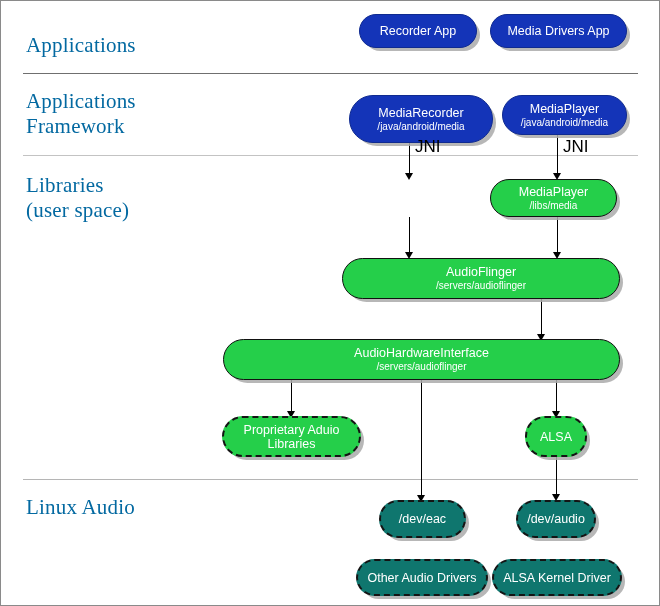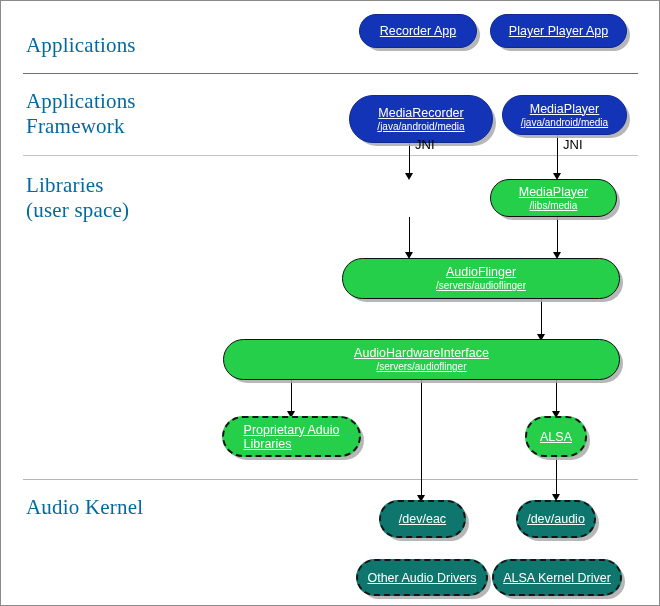--- a/index.html
+++ b/index.html
@@ -12,69 +12,68 @@
   .section-label{
     position:absolute;color:#0369a1;font-size:21px;line-height:25px;
     white-space:pre-line;letter-spacing:.2px;font-family:Liberation Serif, serif;
   }
   
   .divider{position:absolute;height:1px;}
   
   .node{
     position:absolute;box-sizing:border-box;
     display:flex;flex-direction:column;align-items:center;justify-content:center;
-    color:#ffffff;z-index:3;
+    color:#ffffff;text-align:center;z-index:3;
     border-radius:999px;
     box-shadow:4px 4px 0 -1px rgba(170,170,170,.85);
-    text-decoration:underline;
   }
   .node .t1{font-size:12.5px;line-height:14px;white-space:nowrap;}
   .node .t2{font-size:10px;line-height:12px;white-space:nowrap;}
   .node.two-line .t1{line-height:15px;}
   .node.wrap .t1{white-space:normal;}
   .blue{background:#1434b8;border:1px solid #0f2a90;}
   .green{background:#25cf4a;border:1px solid #111111;}
   .green-dash{background:#25cf4a;border:2px dashed #141414;}
   .red-dash{background:#0f766e;border:2px dashed #141414;}
   
   .vline{position:absolute;width:1px;background:#000000;z-index:1;}
   .arrowhead{
     position:absolute;width:0;height:0;z-index:2;
     border-left:4px solid transparent;border-right:4px solid transparent;
     border-top:7px solid #000000;
   }
   .jni{
-    position:absolute;font-size:13px;color:#000000;z-index:4;white-space:nowrap;
+    position:absolute;font-size:17px;color:#000000;z-index:4;white-space:nowrap;
   }
 </style>
 </head>
 <body>
 
 <div id="canvas">
 
   <div class="section-label" style="left:25px;top:32px;">Applications</div>
 
   <div class="section-label" style="left:25px;top:88px;">Applications
 Framework</div>
 
   <div class="section-label" style="left:25px;top:172px;">  Libraries
 (user space)</div>
 
-  <div class="section-label" style="left:25px;top:494px;">Audio Kernel</div>
+  <div class="section-label" style="left:25px;top:494px;">Linux Audio</div>
 
   <div class="divider" style="left:22px;top:72px;width:615px;background:#6f6f6f;"></div>
   <div class="divider" style="left:22px;top:154px;width:615px;background:#c3c3c3;"></div>
   <div class="divider" style="left:22px;top:478px;width:615px;background:#b5b5b5;"></div>
 
   <div class="node blue" style="left:358px;top:13px;width:118px;height:34px;">
     <span class="t1">Recorder App</span>
   </div>
 
   <div class="node blue" style="left:489px;top:13px;width:137px;height:34px;">
-    <span class="t1">Player Player App</span>
+    <span class="t1">Media Drivers App</span>
   </div>
 
   <div class="node blue two-line" style="left:348px;top:94px;width:144px;height:48px;">
     <span class="t1">MediaRecorder</span>
     <span class="t2">/java/android/media</span>
   </div>
 
   <div class="node blue two-line" style="left:501px;top:94px;width:125px;height:40px;">
     <span class="t1">MediaPlayer</span>
     <span class="t2">/java/android/media</span>

